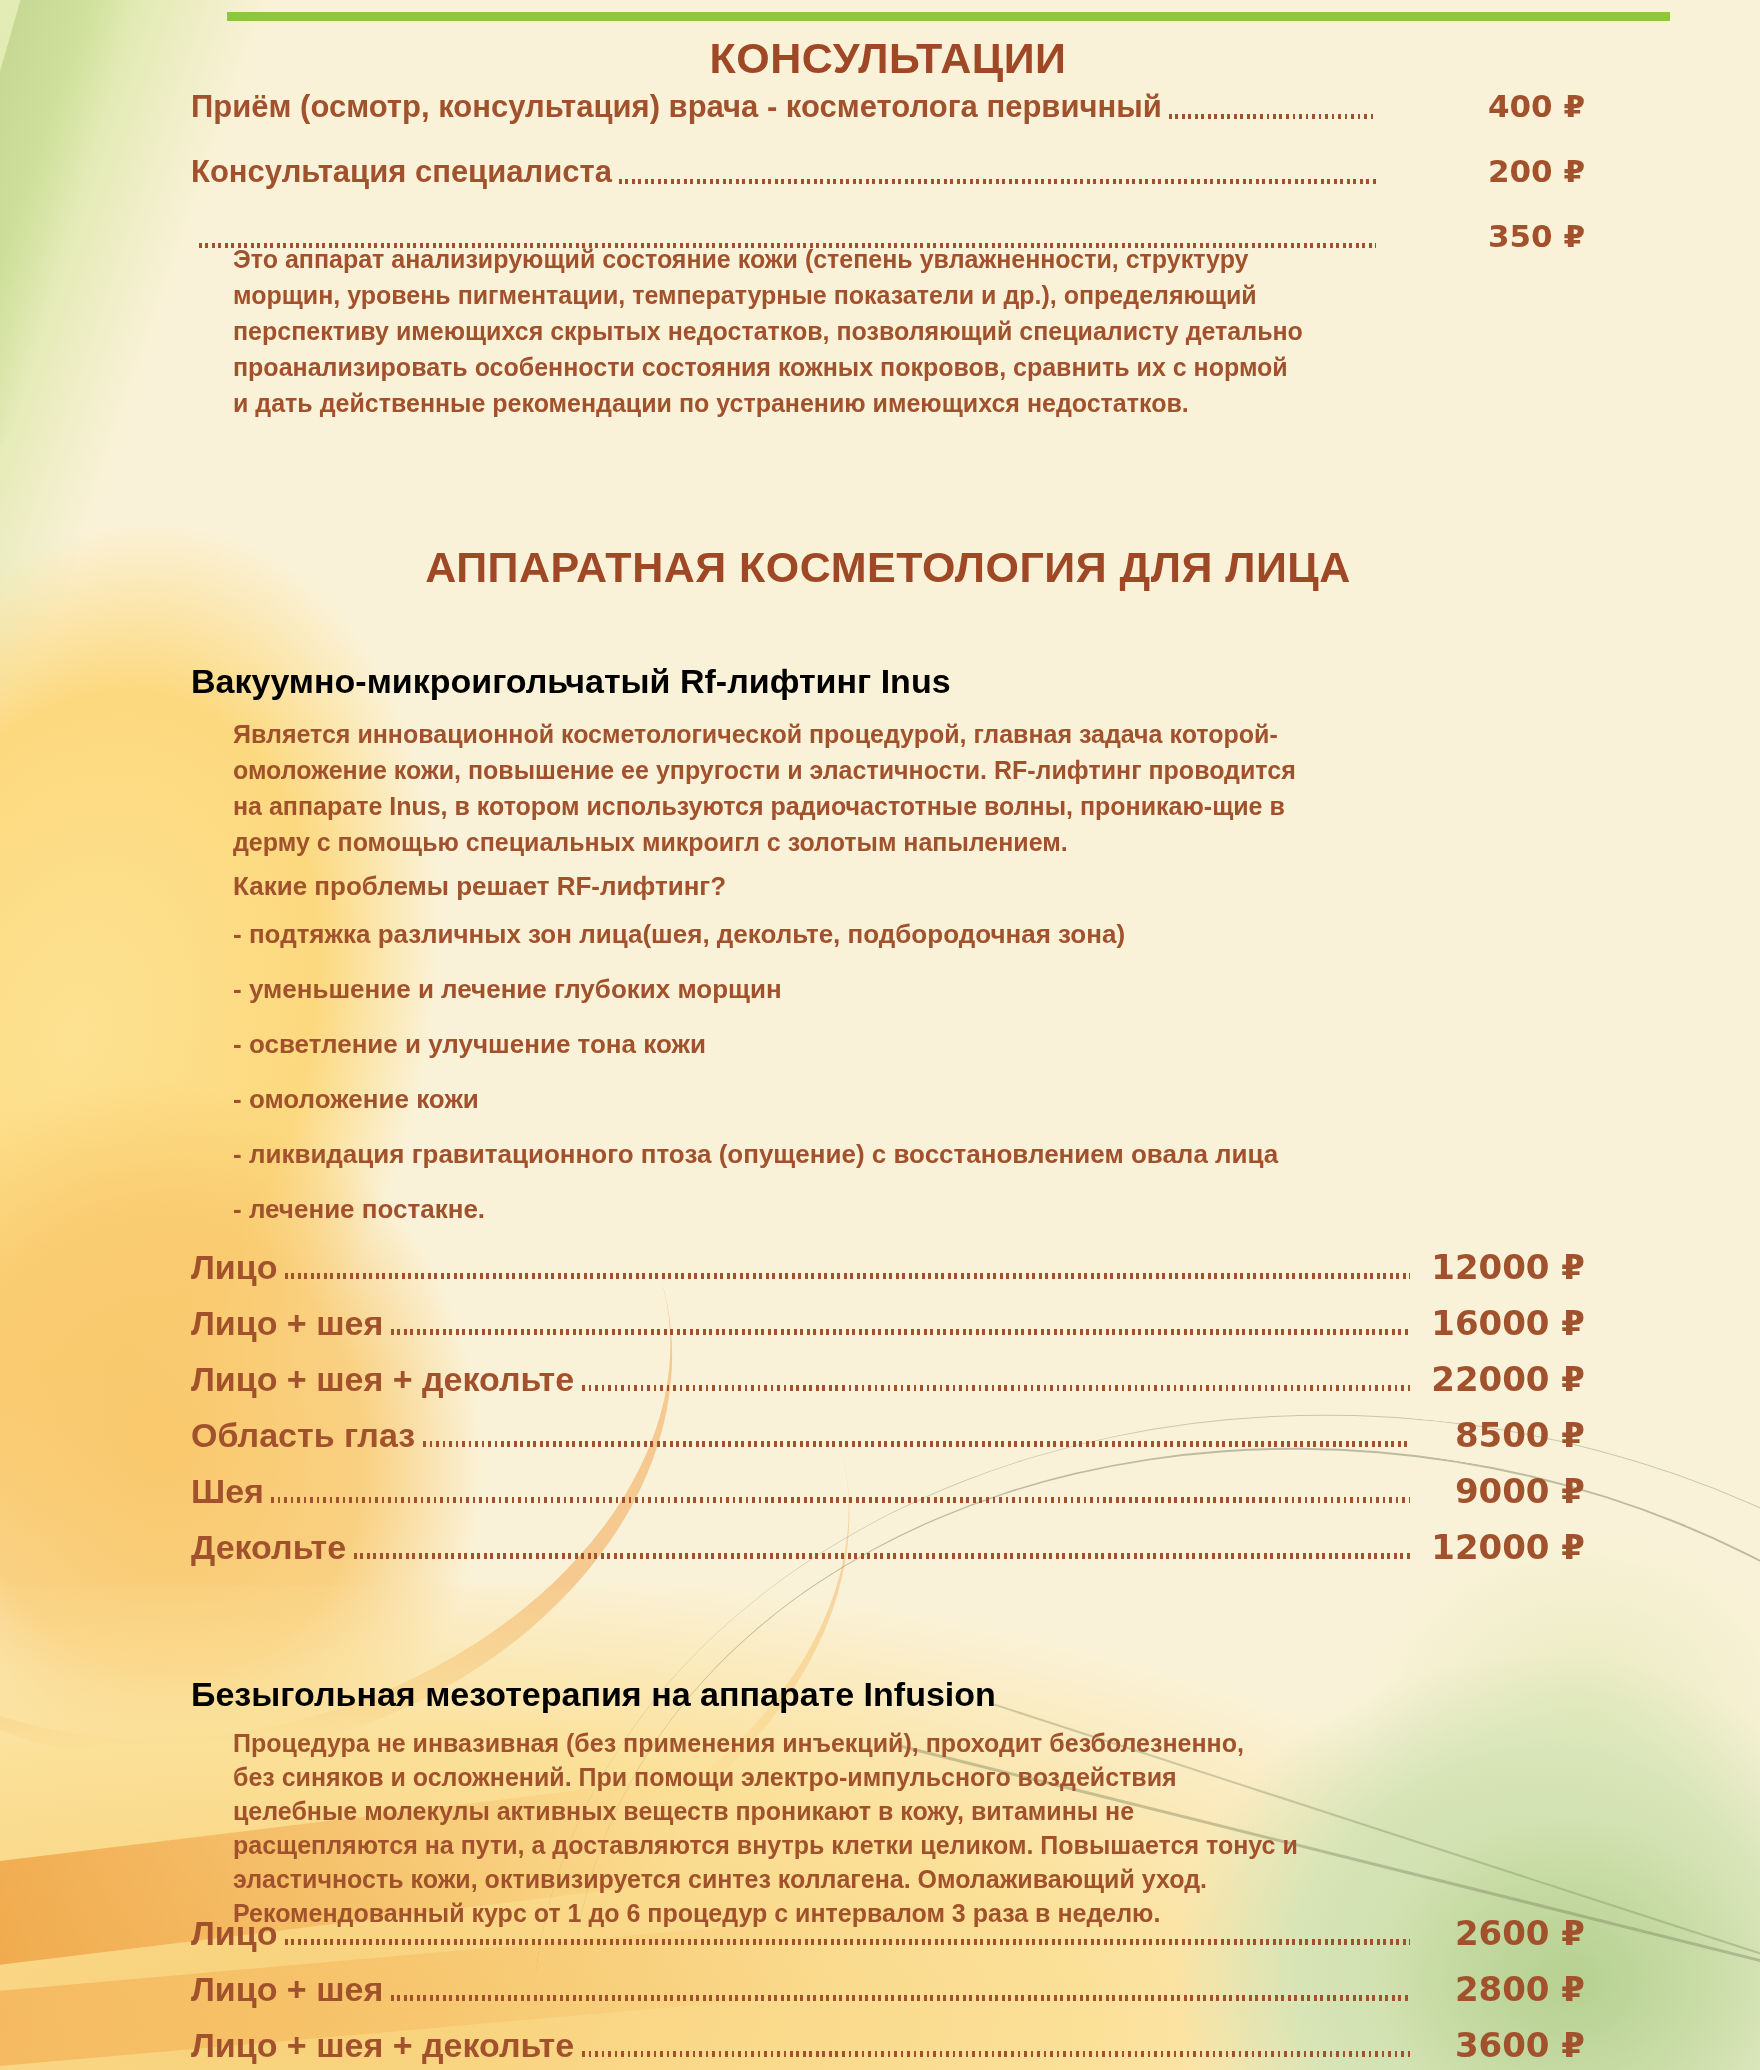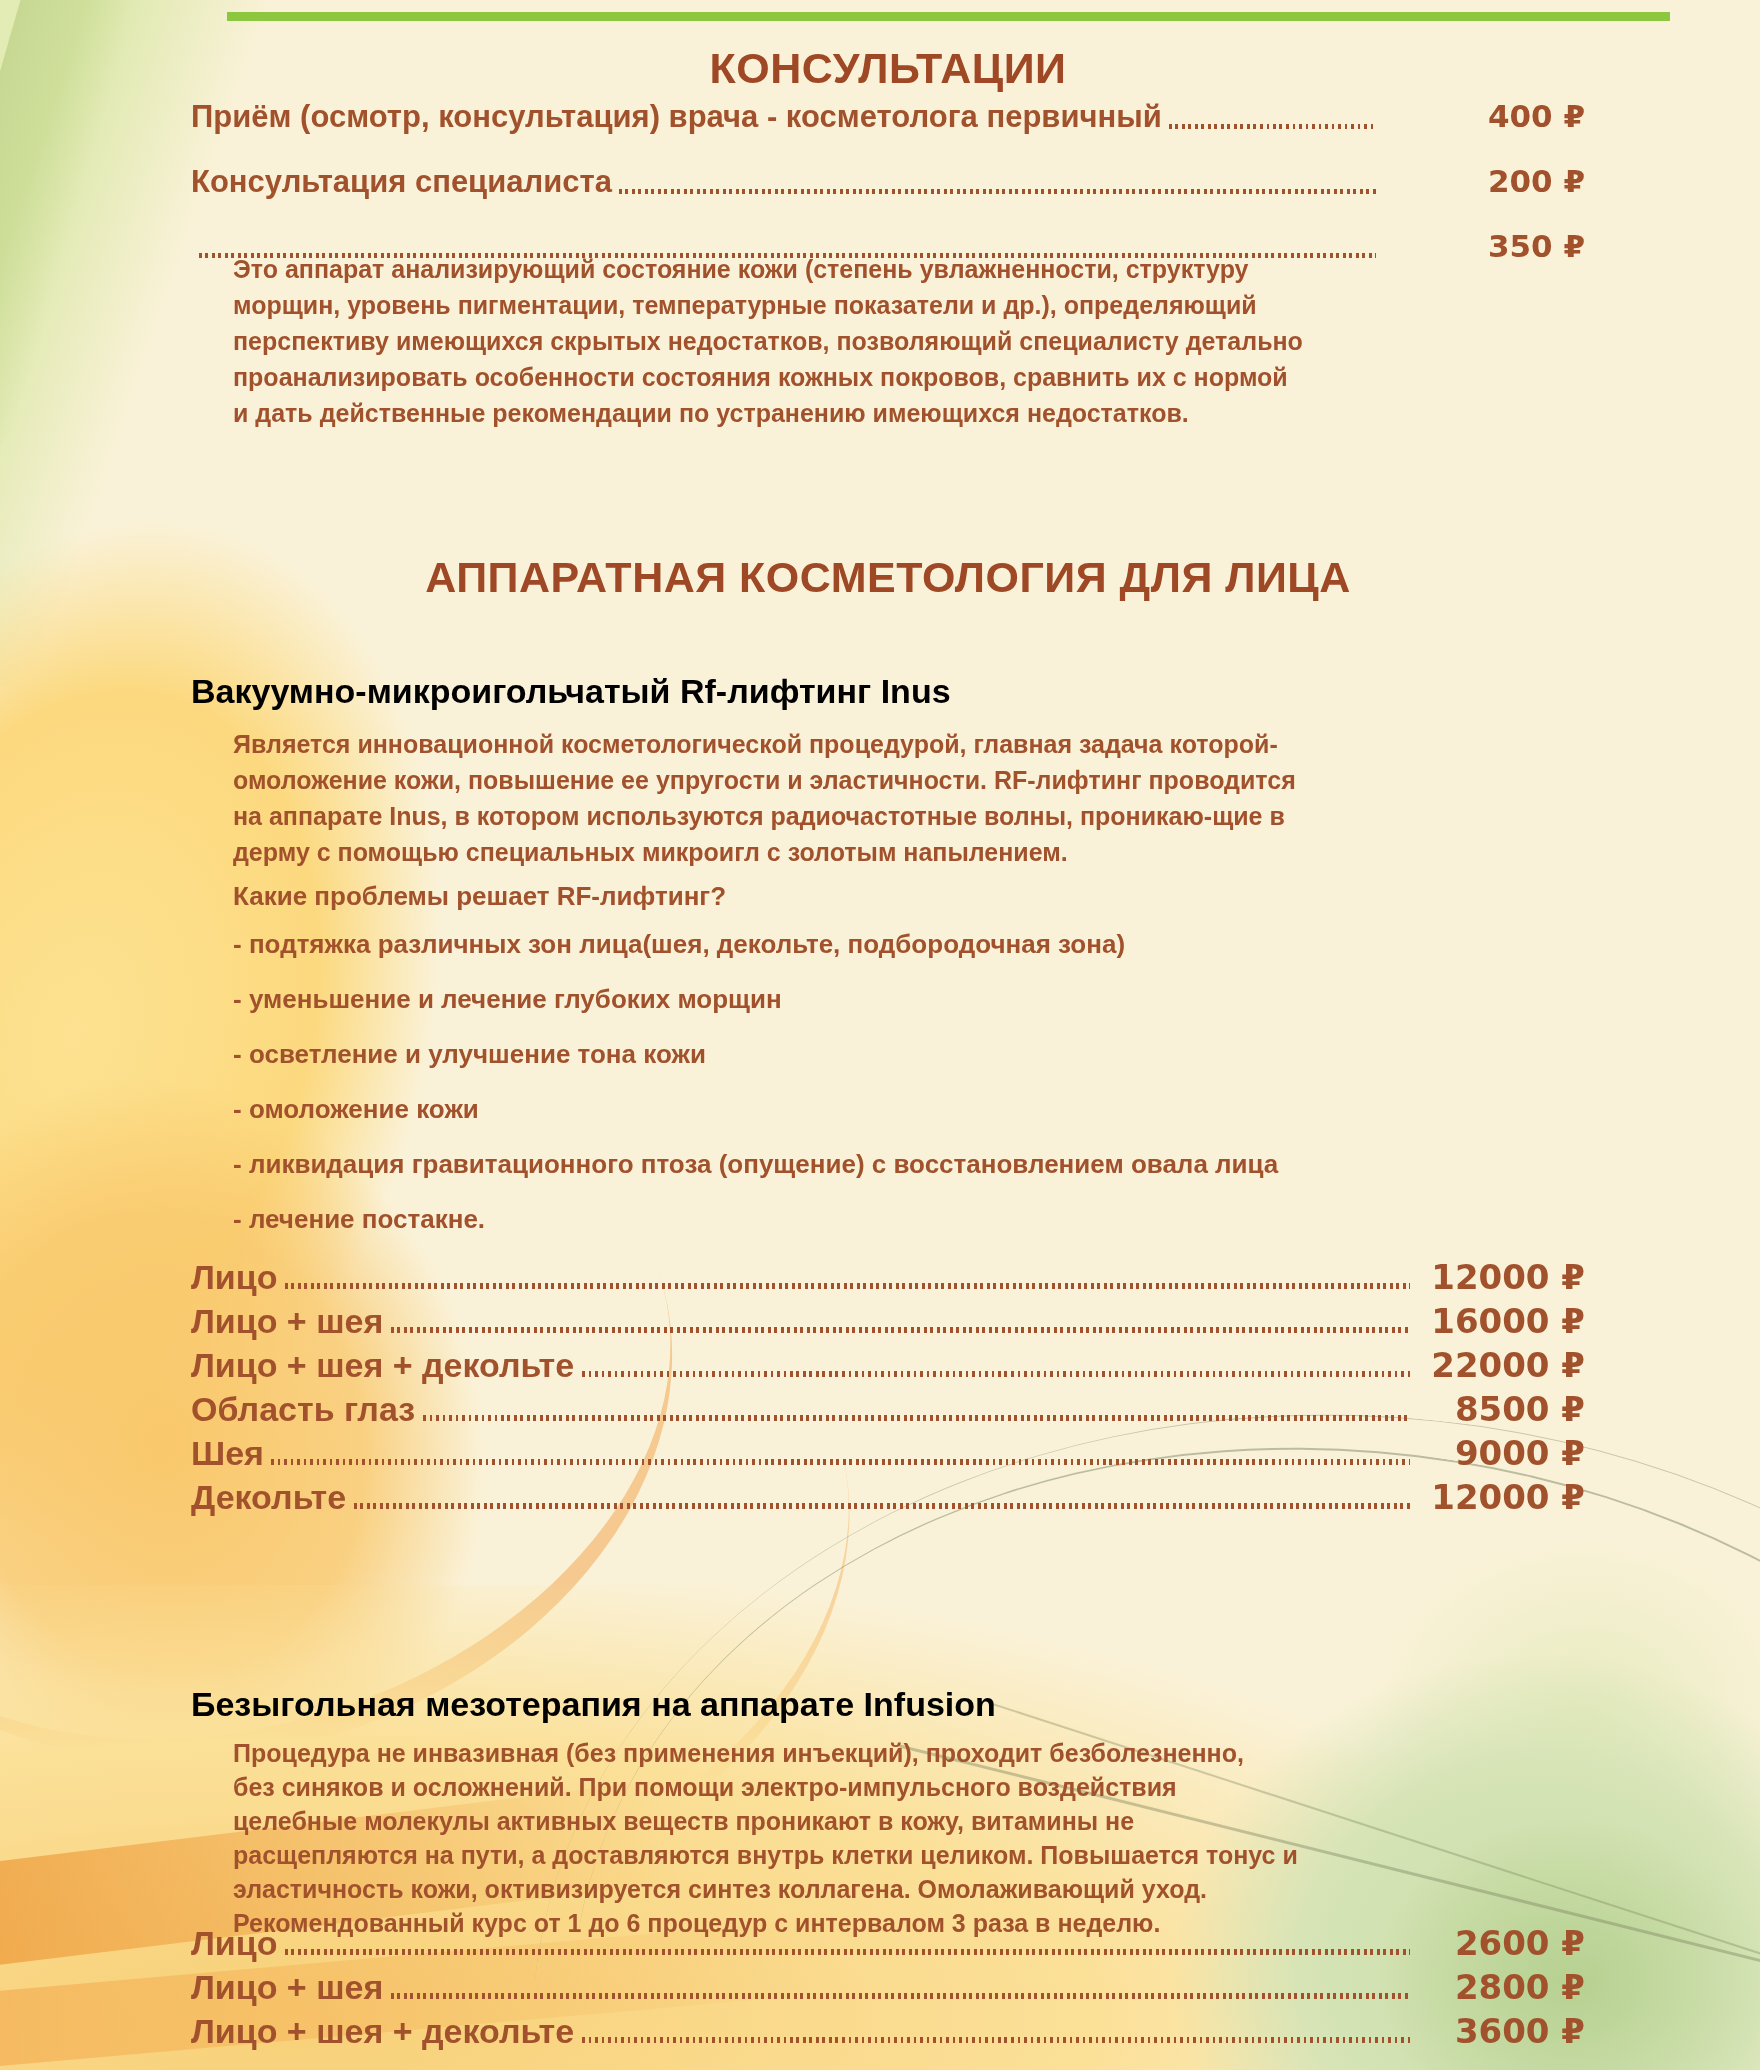--- a/index.html
+++ b/index.html
@@ -39,32 +39,32 @@
   .brLine1 { right:-392px; bottom:-597px; width:1585px; height:1212px; border-radius:50%;
              border-top:2.8px solid rgba(125,135,100,.5); transform:rotate(9deg); }
   .brLine2 { right:-447px; bottom:-653px; width:1678px; height:1305px; border-radius:50%;
              border-top:1.9px solid rgba(125,135,100,.4); transform:rotate(6deg); }
   .diagLine1 { left:886px; top:1855px; width:914px; height:2.8px; background:rgba(120,128,92,.4); transform:rotate(14deg); }
   .diagLine2 { left:970px; top:1832px; width:839px; height:1.9px; background:rgba(120,128,92,.35); transform:rotate(18deg); }
 
   .top-bar { position:absolute; left:227px; top:12px; width:1443px; height:9.3px; background:#8dc63f; z-index:3; }
 
   
-  .abs { position:absolute; left:191px; right:176px; z-index:2;margin-top:10px; }
+  .abs { position:absolute; left:191px; right:176px; z-index:2; }
   .center { text-align:center; }
   .h-main { font-size:43px; letter-spacing:0.5px; color:#9f4826; }
   .h-sub  { font-size:34px; color:#000000; }
   .para   { white-space:pre-line; font-size:25px; line-height:36px; left:233px; }
   .para6  { line-height:34px; }
   .bullets{ left:233px; display:flex; flex-direction:column; gap:24px; font-size:26px; }
   .problems { left:233px; font-size:26px; }
 
   .rows  { display:flex; flex-direction:column; }
   .rows1 { gap:28px; font-size:31px; }
-  .rows2 { gap:4px; font-size:34px; }
+  .rows2 { gap:16px; font-size:34px; }
   .prow  { display:flex; align-items:baseline; }
   .dots  { flex:1 1 auto; align-self:flex-end; height:5.6px; margin:0 5.6px 8.4px 7.5px;
            background-image:repeating-linear-gradient(90deg,currentColor 0 2.8px,transparent 2.8px 6.5px); }
   .rows1 .dots { height:4.7px; margin-bottom:6.5px; }
   .price { min-width:160px; text-align:right; white-space:nowrap;
            font-family:"DejaVu Sans","Liberation Sans",sans-serif; }
   .rows1 .price { margin-left:43px; }
   .rows2 .price { margin-left:9.3px; }
 </style>
 </head>

